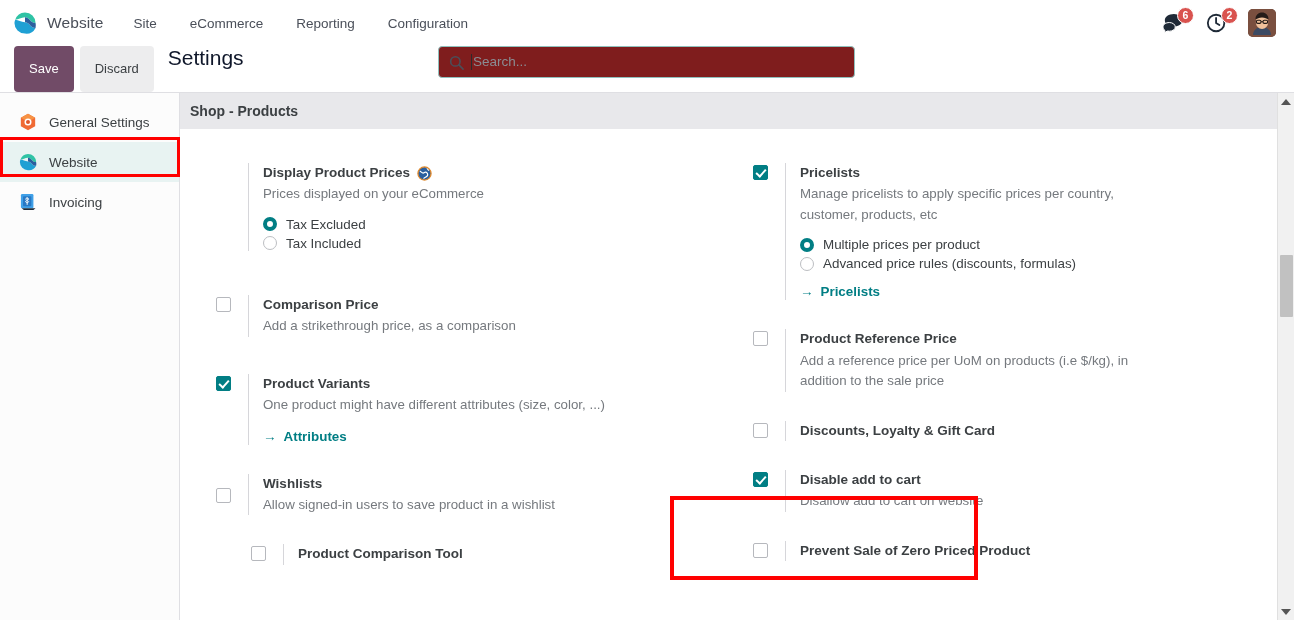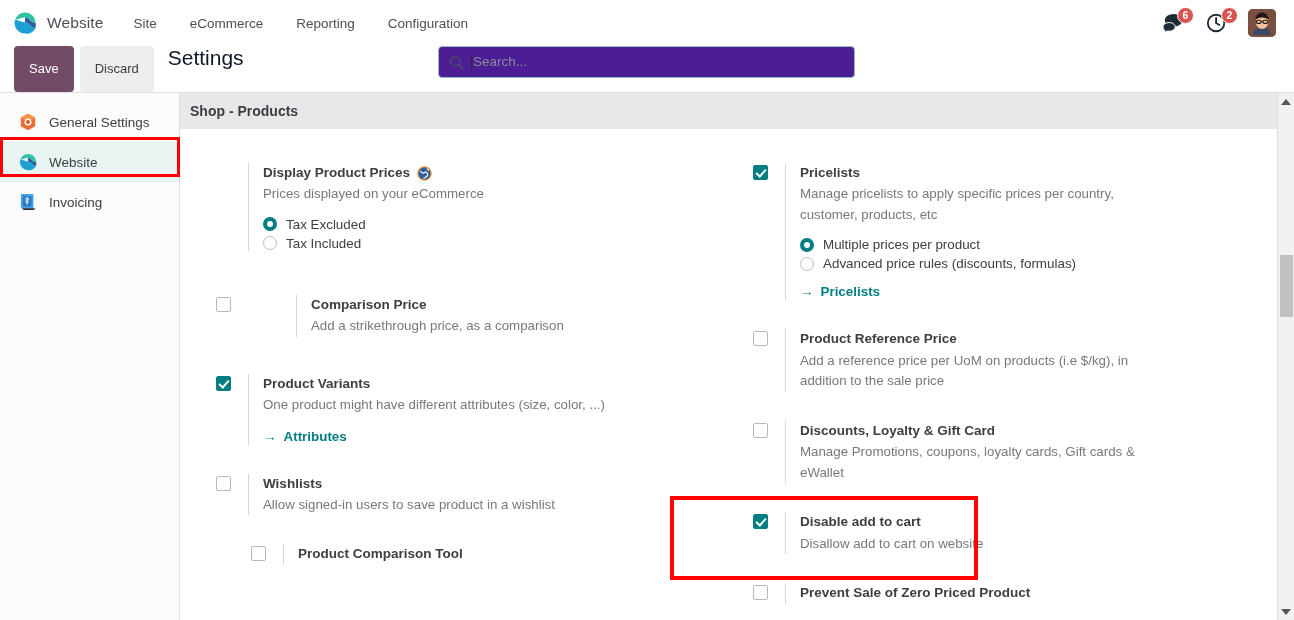--- a/index.html
+++ b/index.html
@@ -114,21 +114,21 @@
   }
   .search-wrap {
     position: absolute;
     left: 438px;
     width: 417px;
     height: 32px;
     display: flex;
     align-items: center;
     border: 1px solid #8fc0bd;
     border-radius: 4px;
-    background: #4c1d95;
+    background: #7f1d1d;
     padding: 0 10px;
   }
   .search-icon { margin-right: 7px; display: block; flex: none; }
   .caret {
     width: 1px;
     height: 16px;
     background: #2b2b2b;
     margin-right: 1px;
   }
   .search-ph {
@@ -475,21 +475,21 @@
               <input class="rb" type="radio" name="taxdisp" checked="" style="">
               <span>Tax Excluded</span>
             </label>
             <label class="radio-row">
               <input class="rb" type="radio" name="taxdisp" style="">
               <span>Tax Included</span>
             </label>
           </div>
         </div>
 
-        <div class="setting" style="margin-top:44px;gap:48px;">
+        <div class="setting" style="margin-top:44px;">
           <div class="box-col">
             <input class="cb" type="checkbox" style="">
           </div>
           <div class="txt-col">
             <div class="s-title">Comparison Price</div>
             <div class="s-desc">Add a strikethrough price, as a comparison</div>
           </div>
         </div>
 
         <div class="setting" style="margin-top:37px;">
@@ -499,21 +499,21 @@
           <div class="txt-col">
             <div class="s-title">Product Variants</div>
             <div class="s-desc" style="max-width:400px;">One product might have different attributes (size, color, ...)</div>
             <div class="link">
               <span class="arr">→</span>
               <span>Attributes</span>
             </div>
           </div>
         </div>
 
-        <div class="setting" style="margin-top:18px;">
+        <div class="setting" style="margin-top:18px;align-items:center;">
           <div class="box-col">
             <input class="cb" type="checkbox" style="">
           </div>
           <div class="txt-col">
             <div class="s-title">Wishlists</div>
             <div class="s-desc" style="max-width:400px;">Allow signed-in users to save product in a wishlist</div>
           </div>
         </div>
 
         <div class="setting" style="margin-top:20px;margin-left:35px;">
@@ -562,21 +562,20 @@
             <div class="s-desc wide">Add a reference price per UoM on products (i.e $/kg), in addition to the sale price</div>
           </div>
         </div>
 
         <div class="setting" style="margin-top:15px;">
           <div class="box-col">
             <input class="cb" type="checkbox" style="">
           </div>
           <div class="txt-col">
             <div class="s-title">Discounts, Loyalty &amp; Gift Card</div>
-            <div class="s-desc wide">Manage Promotions, coupons, loyalty cards, Gift cards &amp; eWallet</div>
           </div>
         </div>
 
         <div class="setting" style="margin-top:24px;">
           <div class="box-col">
             <input class="cb" type="checkbox" checked="" style="">
           </div>
           <div class="txt-col">
             <div class="s-title">Disable add to cart</div>
             <div class="s-desc wide">Disallow add to cart on website</div>

